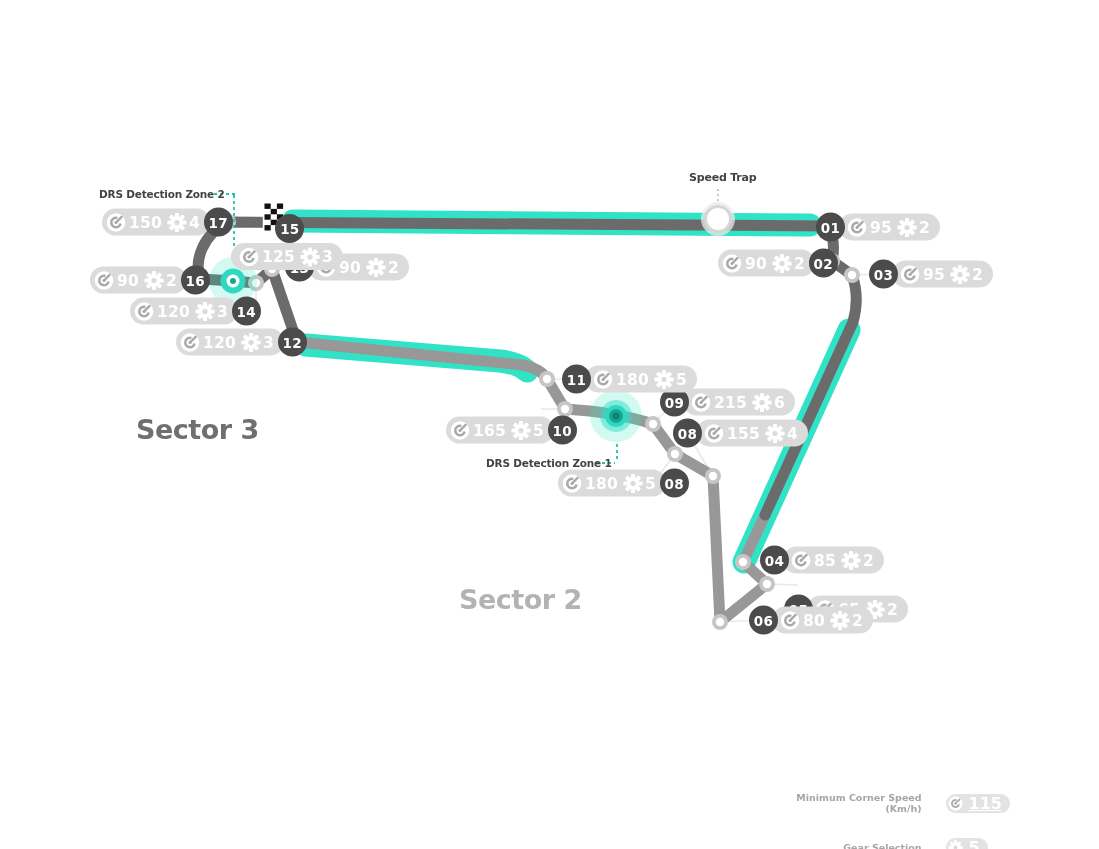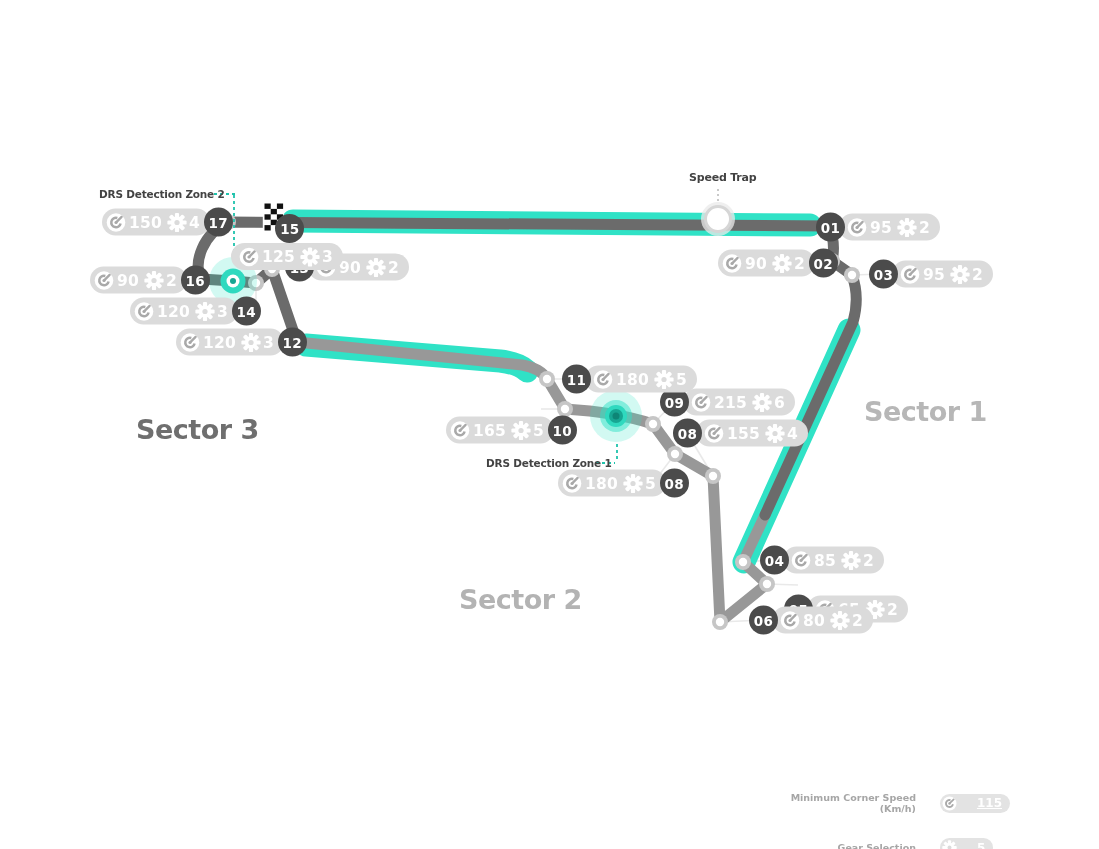--- a/index.html
+++ b/index.html
@@ -35,21 +35,21 @@
   .sector.s2 { color:#B3B3B3; }
   .sector.s3 { color:#6F6F6F; }
 
   
   #legend { position:absolute; left:770px; top:792px; width:240px;
             display:grid; grid-template-columns:1fr auto; column-gap:6px; row-gap:4px; align-items:center;gap:24px; }
   .leg-label { text-align:right; font-size:9.5px; font-weight:700; color:#A6A6A6; }
   .leg-pill { height:19px; border-radius:10px; background:#E3E3E3; display:flex; align-items:center;
               padding:0 8px 0 2px; justify-self:start; }
   .leg-pill .ic { width:15px; height:15px; }
-  .leg-pill span { color:#fff; font-size:12px; font-weight:700; margin-left:20px;text-decoration:underline; }
+  .leg-pill span { color:#fff; font-size:16px; font-weight:700; margin-left:6px;text-decoration:underline; }
 </style>
 </head>
 <body>
 
 <div id="stage">
 
   <svg width="0" height="0" style="position:absolute" aria-hidden="true">
     <defs>
       <symbol id="sym-speedo" viewBox="-10 -10 20 20">
         <circle r="9.3" fill="#FFFFFF"></circle>
@@ -210,21 +210,20 @@
       <circle cx="233" cy="281" r="6.5" fill="#FFFFFF"></circle>
       <circle cx="233" cy="281" r="3" fill="#17A693"></circle>
       <line x1="214" y1="194" x2="236" y2="194" stroke="#1FC3AC" stroke-width="1.8" stroke-dasharray="3 3"></line>
       <line x1="234" y1="195" x2="234" y2="256" stroke="#1FC3AC" stroke-width="1.8" stroke-dasharray="3 3"></line>
     </g>
   </svg>
 
   <div class="maplabel" style="left:689px; top:171px;">Speed Trap</div>
   <div class="maplabel" style="left:99px; top:188px; font-size:10.5px;">DRS Detection Zone 2</div>
   <div class="maplabel" style="left:486px; top:457px; font-size:10.5px;">DRS Detection Zone 1</div>
-  <div class="sector s1" style="left:864px; top:396px;">Sector 1</div>
   <div class="sector s2" style="left:459px; top:584px;">Sector 2</div>
   <div class="sector s3" style="left:136px; top:414px;">Sector 3</div>
 
   <div class="grp" style="left:816px; top:227px;">
     <div class="chip">01</div>
     <div class="pill">
       <svg class="ic">
           <use href="#sym-speedo"></use>
         </svg>
       <span class="spd">95</span>

